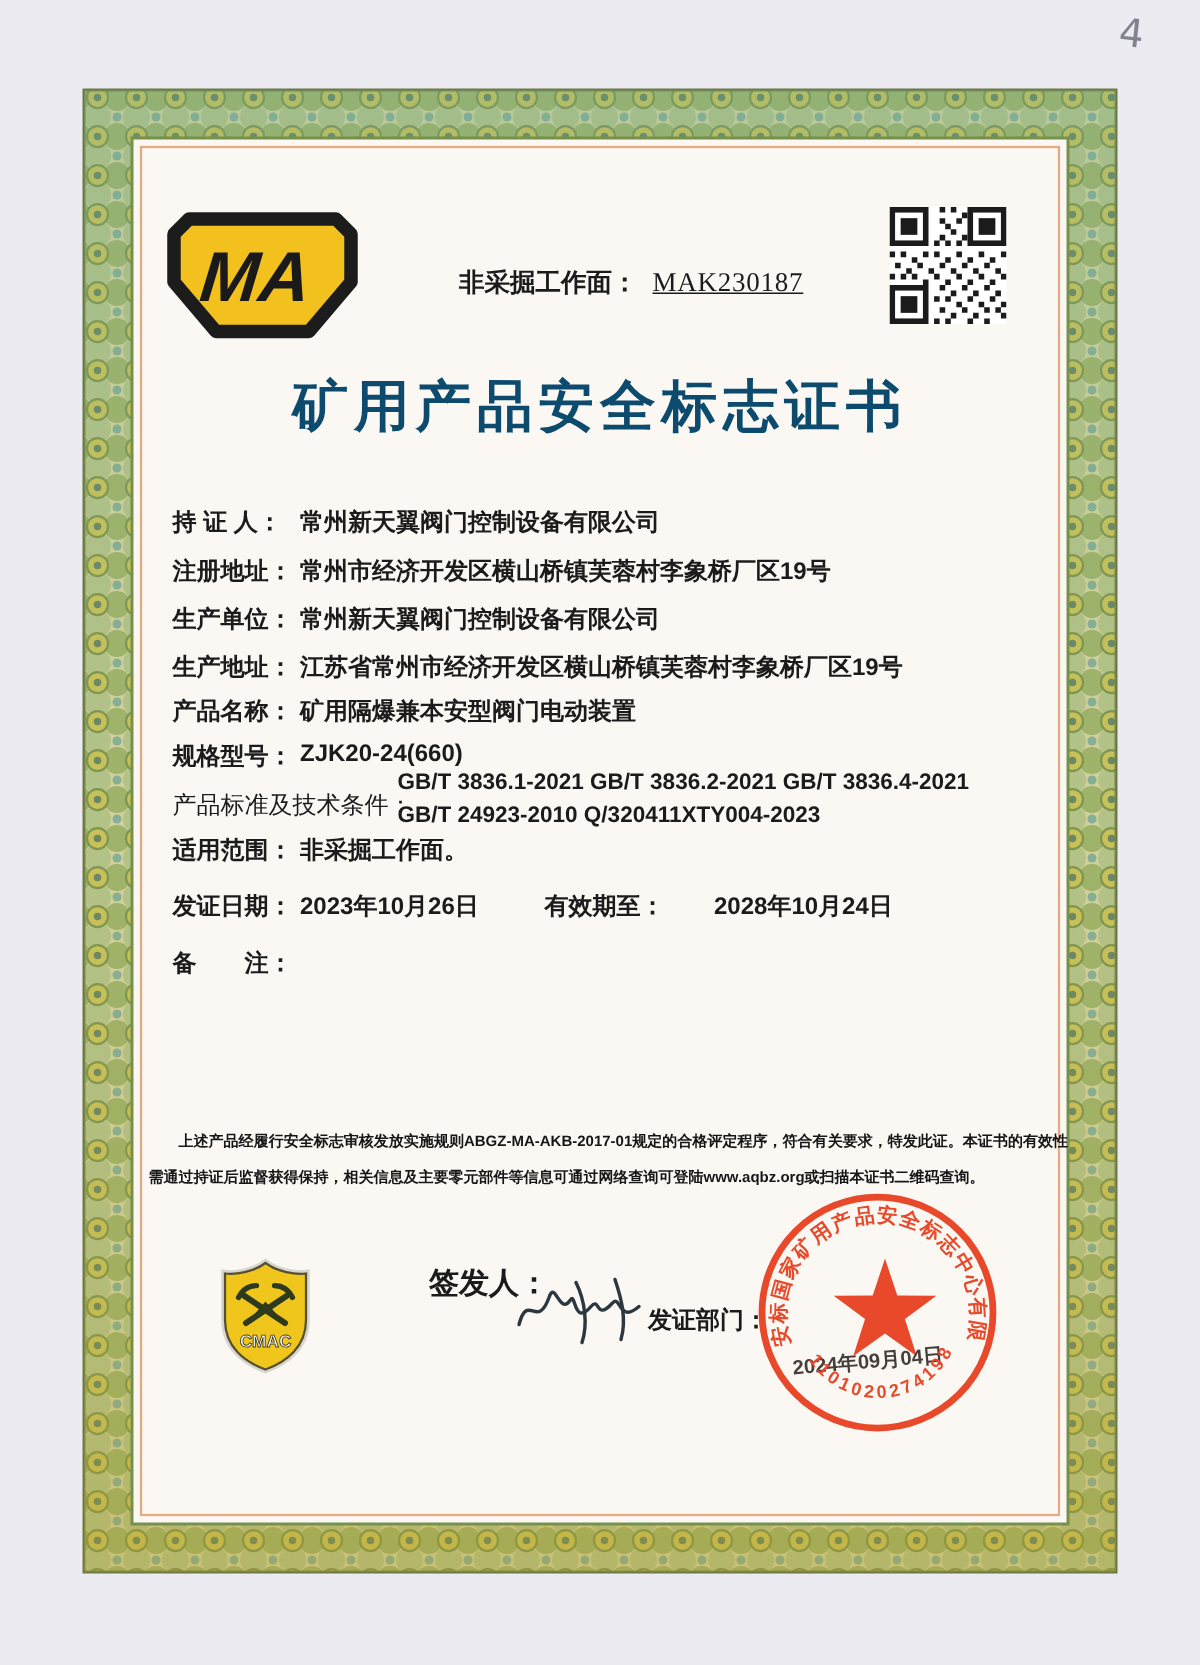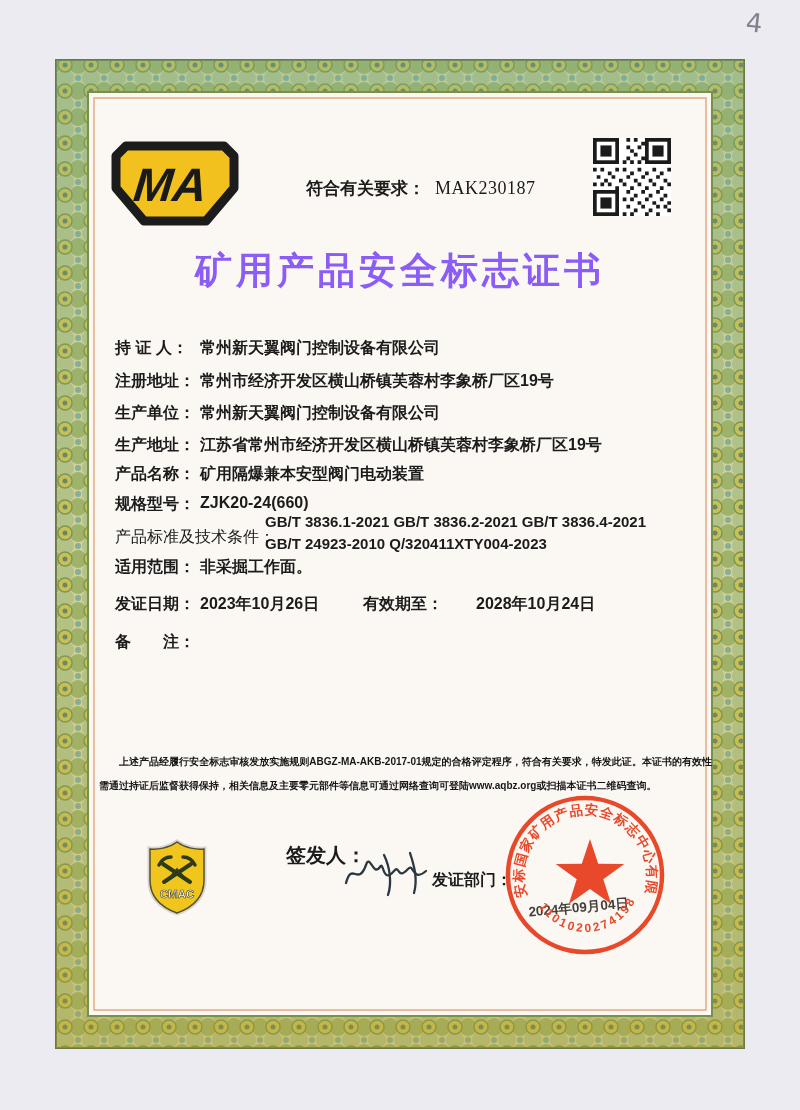--- a/index.html
+++ b/index.html
@@ -15,26 +15,26 @@
   .border-svg{position:absolute;left:0;top:0;}
   .corner-note{
     position:absolute;left:746px;top:8px;
     font-size:26px;color:#83838f;
     font-family:"DejaVu Sans",sans-serif;
     transform:rotate(6deg);
   }
   .ma-badge{position:absolute;left:110px;top:141px;}
   .certno{position:absolute;left:306px;top:177px;font-size:17px;white-space:nowrap;}
   .certno .lab{font-weight:700;}
-  .certno .val{font-family:"Liberation Serif",serif;font-size:18px;margin-left:10px;letter-spacing:0.5px;}
+  .certno .val{font-family:"Liberation Serif",serif;font-size:18px;margin-left:10px;letter-spacing:0.5px;text-decoration:underline;}
   .qr{position:absolute;left:593px;top:138px;}
   .title{
     position:absolute;left:0;top:246px;width:100%;margin:0;
     text-align:center;font-size:37px;font-weight:800;
-    letter-spacing:4px;color:#8b5cf6;
+    letter-spacing:4px;color:#0c4a6e;
   }
   .row{position:absolute;left:0;width:100%;height:0;}
   .flabel{position:absolute;left:115px;font-size:16px;font-weight:700;white-space:nowrap;}
   .fvalue{position:absolute;left:200px;font-size:16px;font-weight:700;white-space:nowrap;text-align:center;}
   .flabel2{position:absolute;left:363px;font-size:16px;font-weight:700;white-space:nowrap;}
   .fvalue2{position:absolute;left:448px;font-size:16px;font-weight:700;white-space:nowrap;margin-left:28px;}
   .std-label{position:absolute;left:115px;top:527px;font-size:16px;font-weight:400;white-space:nowrap;}
   .std-value{
     position:absolute;left:265px;top:511px;width:420px;
     font-size:15px;font-weight:700;line-height:22px;white-space:normal;
@@ -83,21 +83,21 @@
   </svg>
 
   <div class="corner-note">4</div>
 
   <svg class="ma-badge" width="130" height="86" viewBox="0 0 130 86">
     <path d="M16 5 L114 5 L124 15 L124 47 L96 80 L34 80 L6 47 L6 15 Z" fill="#f2c11e" stroke="#1c1c1c" stroke-width="9" stroke-linejoin="round"></path>
     <text x="65" y="60" text-anchor="middle" font-size="47" font-weight="900" font-style="italic" font-family="Liberation Sans, sans-serif" fill="#1a1a1a" transform="skewX(-6)">MA</text>
   </svg>
 
   <div class="certno">
-    <span class="lab">符合有关要求：</span><span class="val">MAK230187</span>
+    <span class="lab">非采掘工作面：</span><span class="val">MAK230187</span>
   </div>
 
   <svg class="qr" width="78" height="78" viewBox="0 0 84 84">
     <rect width="84" height="84" fill="#ffffff"></rect>
     <g fill="#1b1b1b">
       <rect x="0" y="0" width="28" height="28"></rect>
         <rect x="4" y="4" width="20" height="20" fill="#fff"></rect>
         <rect x="8" y="8" width="12" height="12"></rect>
       <rect x="56" y="0" width="28" height="28"></rect>
         <rect x="60" y="4" width="20" height="20" fill="#fff"></rect>

